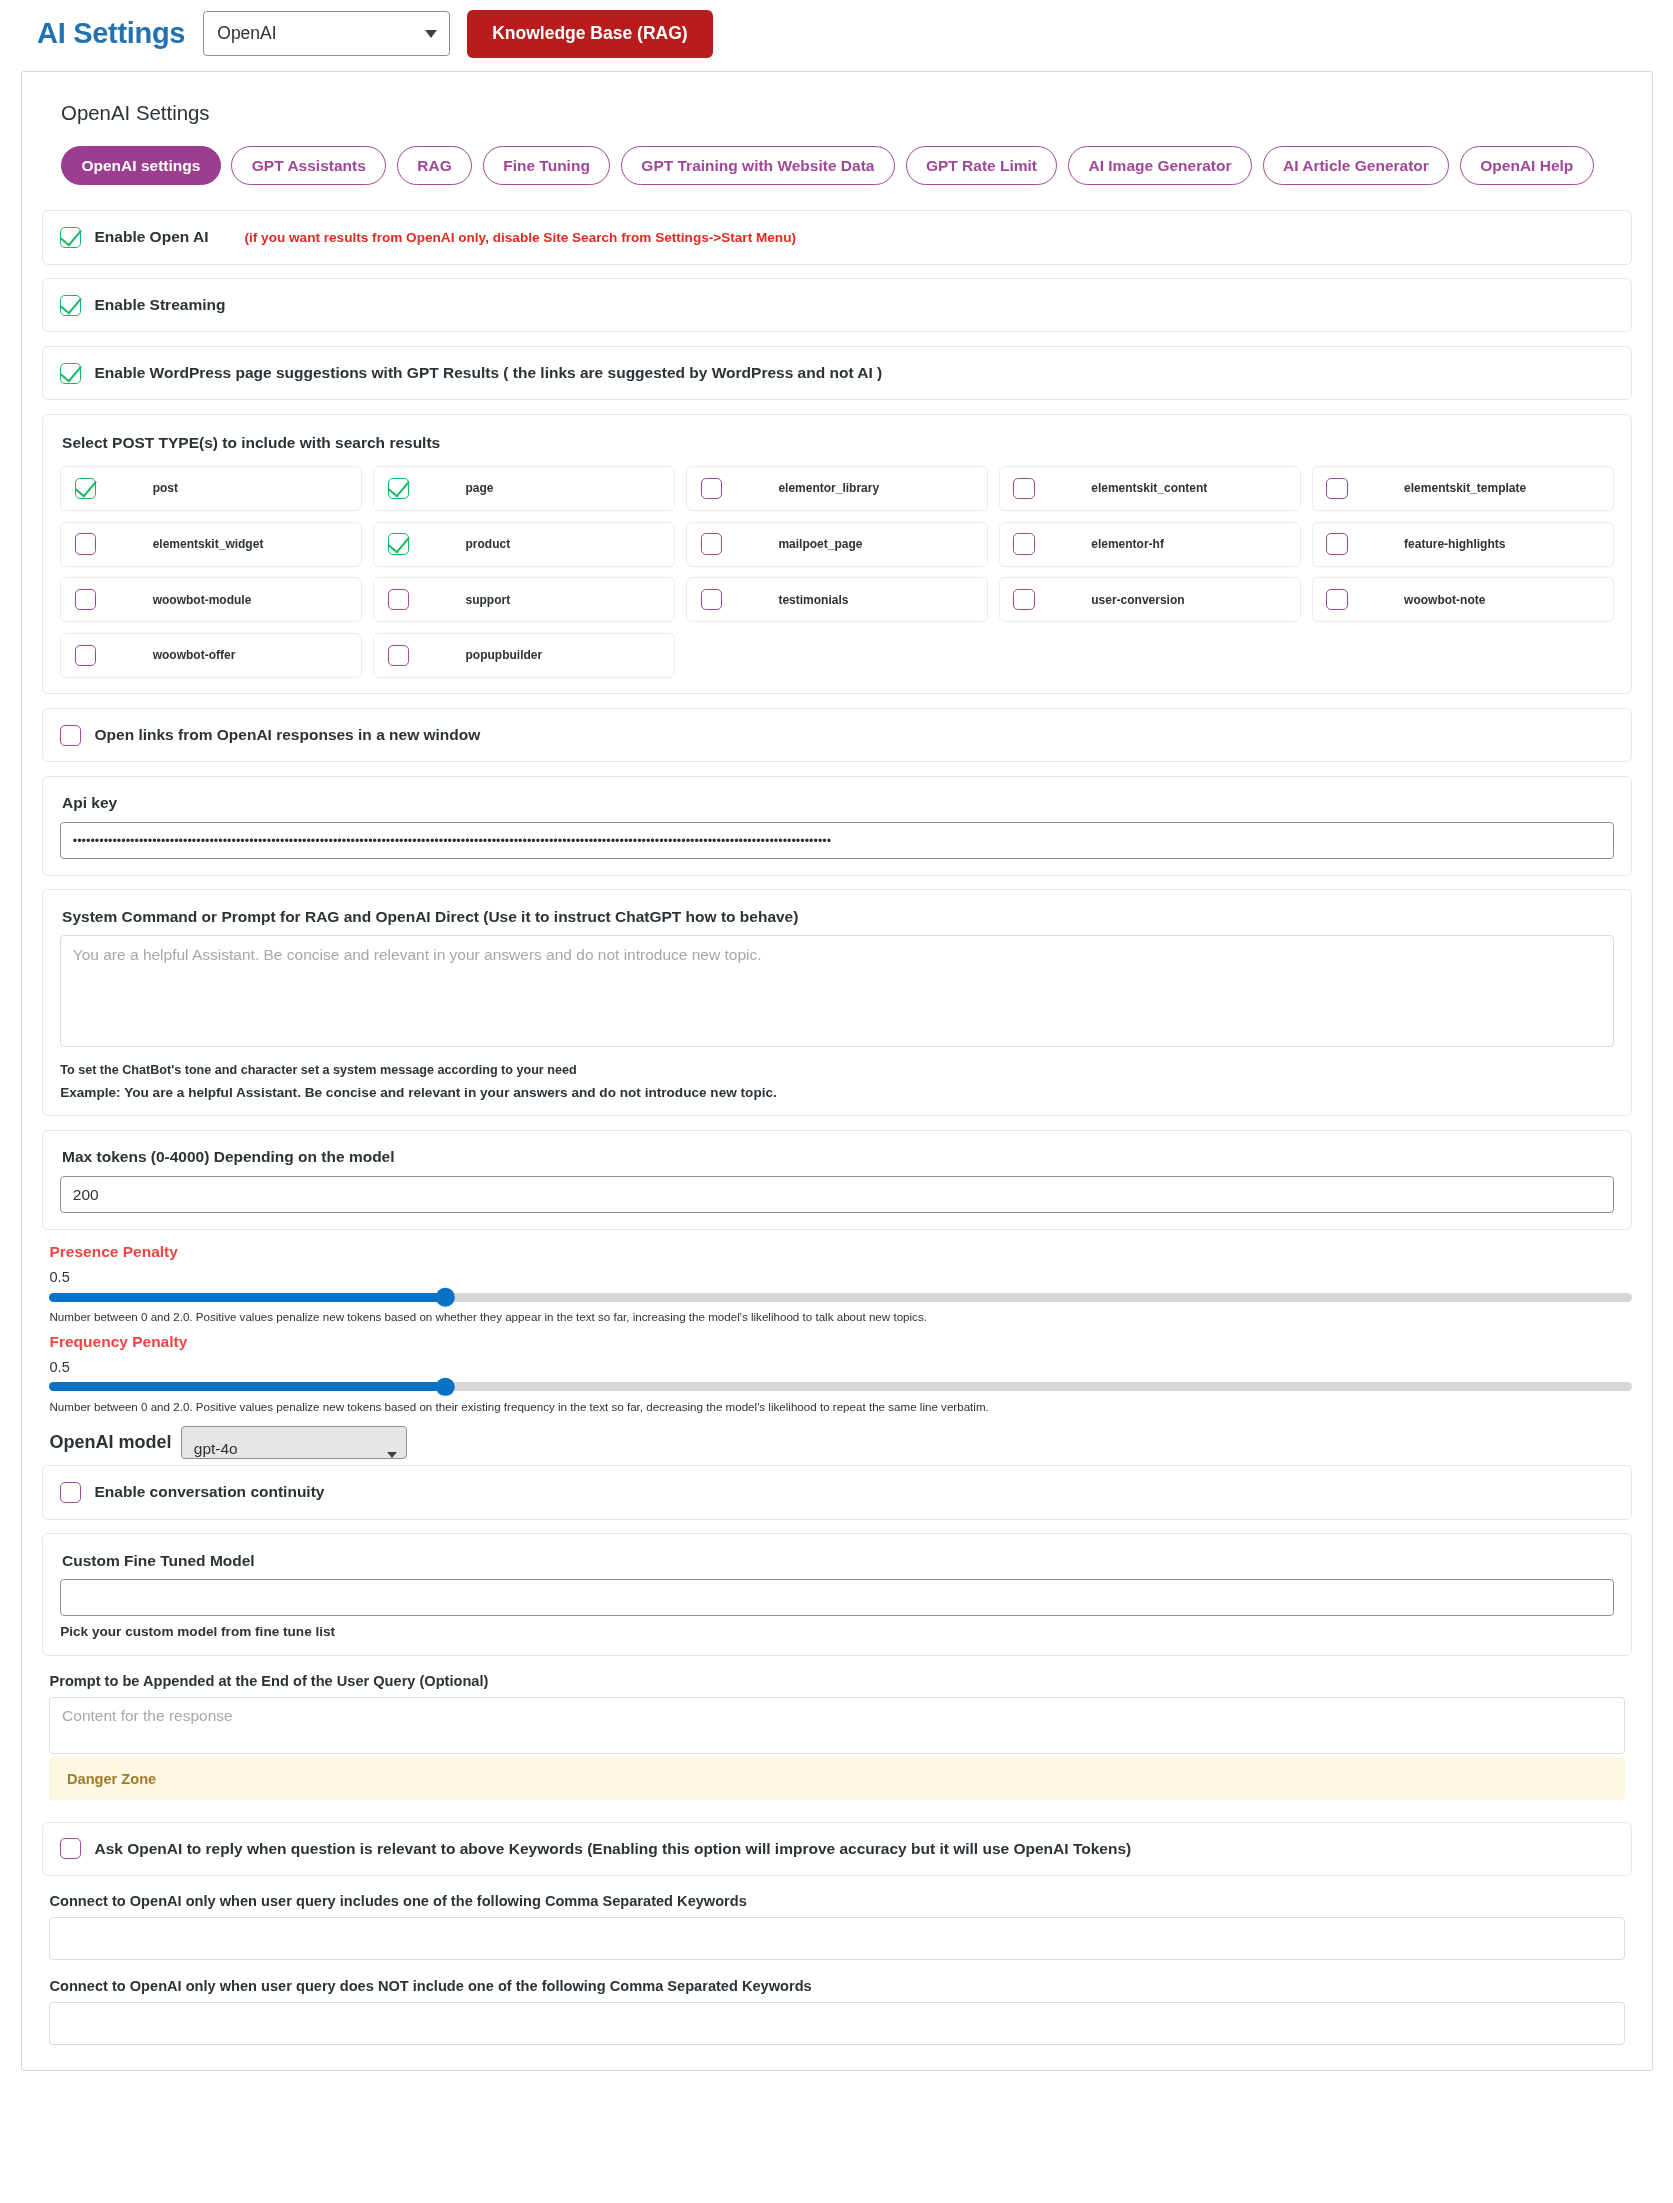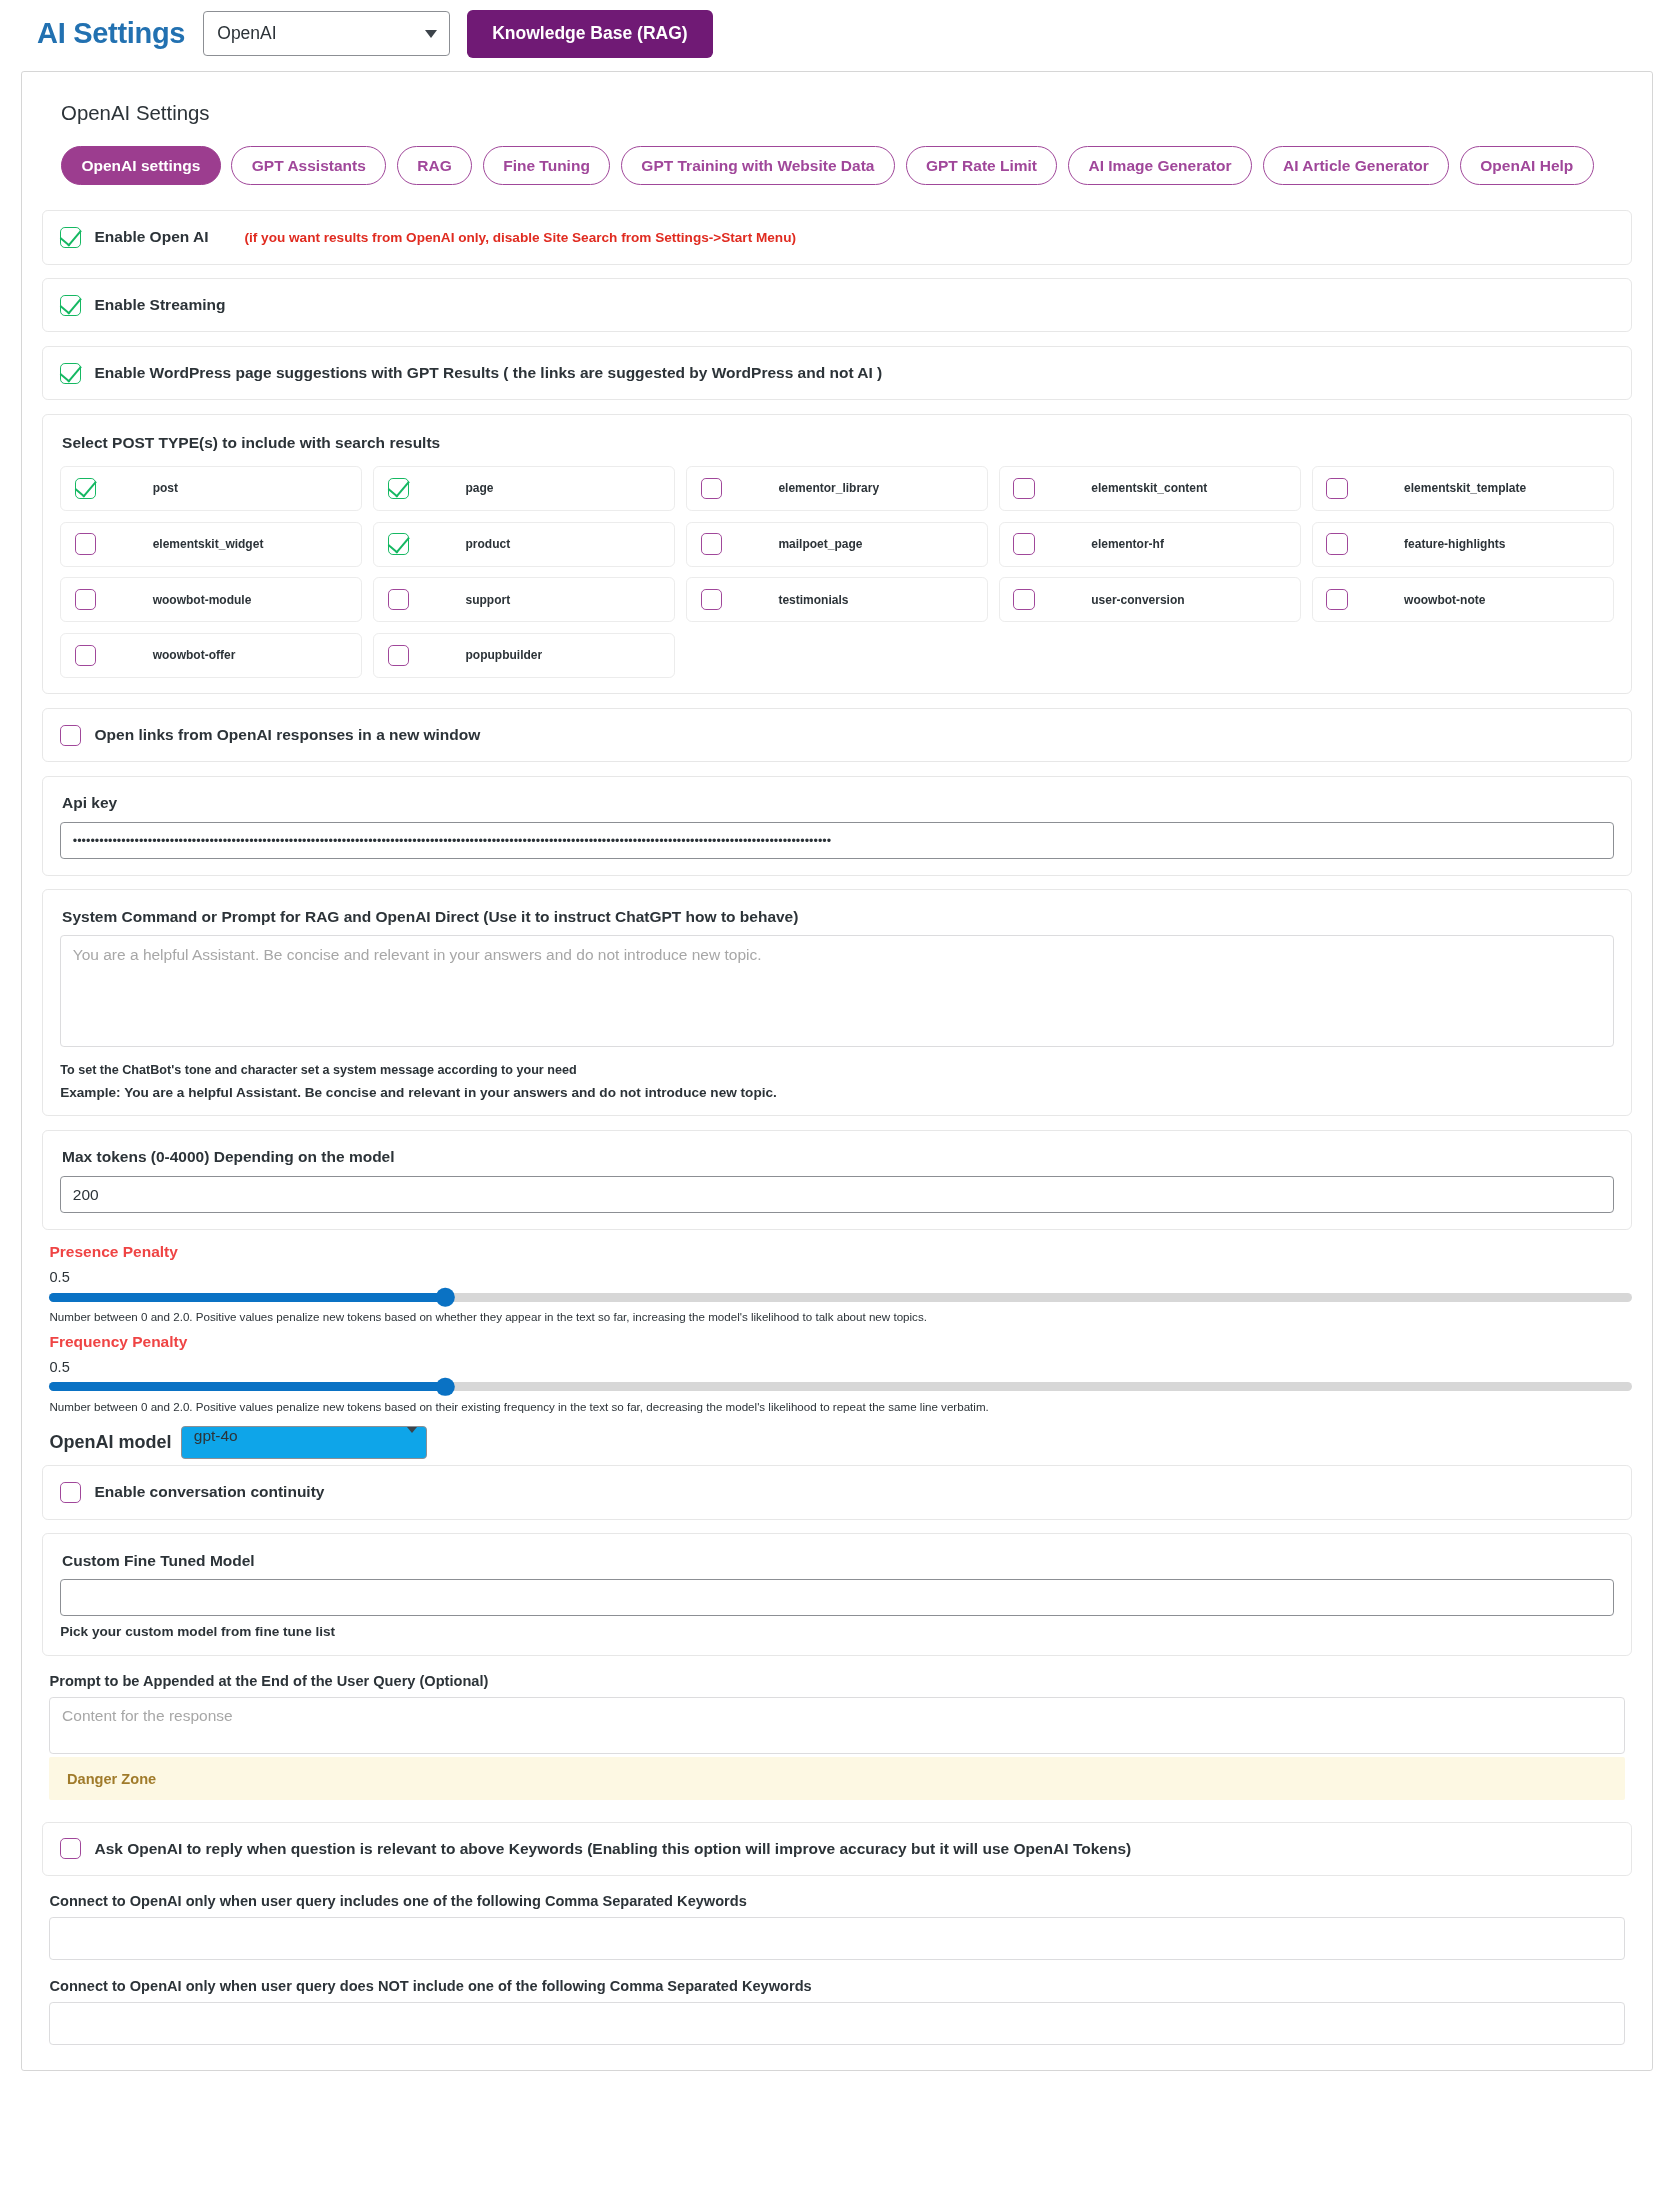--- a/index.html
+++ b/index.html
@@ -37,21 +37,21 @@
     font-size: 17.5px;
     color: #2c3338;
   }
   .caret {
     width: 0; height: 0;
     border-left: 6.8px solid transparent;
     border-right: 6.8px solid transparent;
     border-top: 8.7px solid #3c434a;
   }
   .kb-button {
-    background: #701a75;
+    background: #b91c1c;
     color: #fff;
     border: none;
     border-radius: 5.8px;
     padding: 13.6px 25px;
     font-size: 17.5px;
     font-weight: bold;
     cursor: pointer;
   }
 
   
@@ -256,31 +256,31 @@
 
   
   .model-row {
     display: flex;
     align-items: center;
     gap: 9.7px;
     margin: 13.6px 0 5.8px 7.8px;
   }
   .model-label { font-size: 18px; font-weight: bold; color: #2c3338; }
   .model-select {
-    width: 246px;
+    width: 226px;
     height: 33px;
     border: 1px solid #8c8f94;
     border-radius: 3.9px;
     display: flex;
-    align-items: flex-start;
+    align-items: flex-end;
     justify-content: space-between;
     padding: 0 9.7px 0 11.6px;
     font-size: 15.5px;
     color: #2c3338;
-    background: #0ea5e9;
+    background: #e5e5e5;
     cursor: pointer;
   }
   .caret-sm {
     width: 0; height: 0;
     border-left: 5.8px solid transparent;
     border-right: 5.8px solid transparent;
     border-top: 6.8px solid #3c434a;
   }
   .sub-label {
     font-size: 15.5px;

